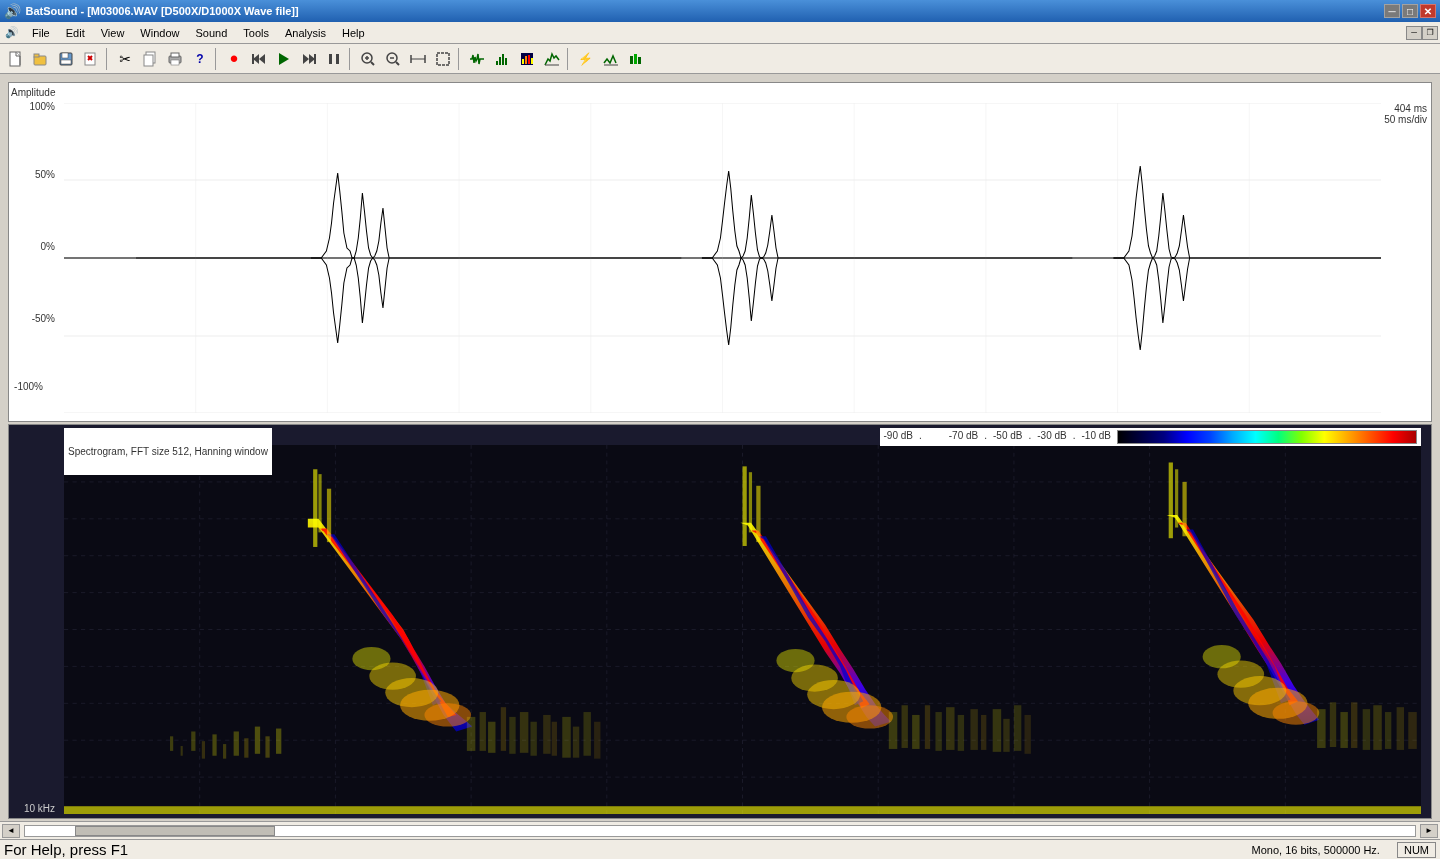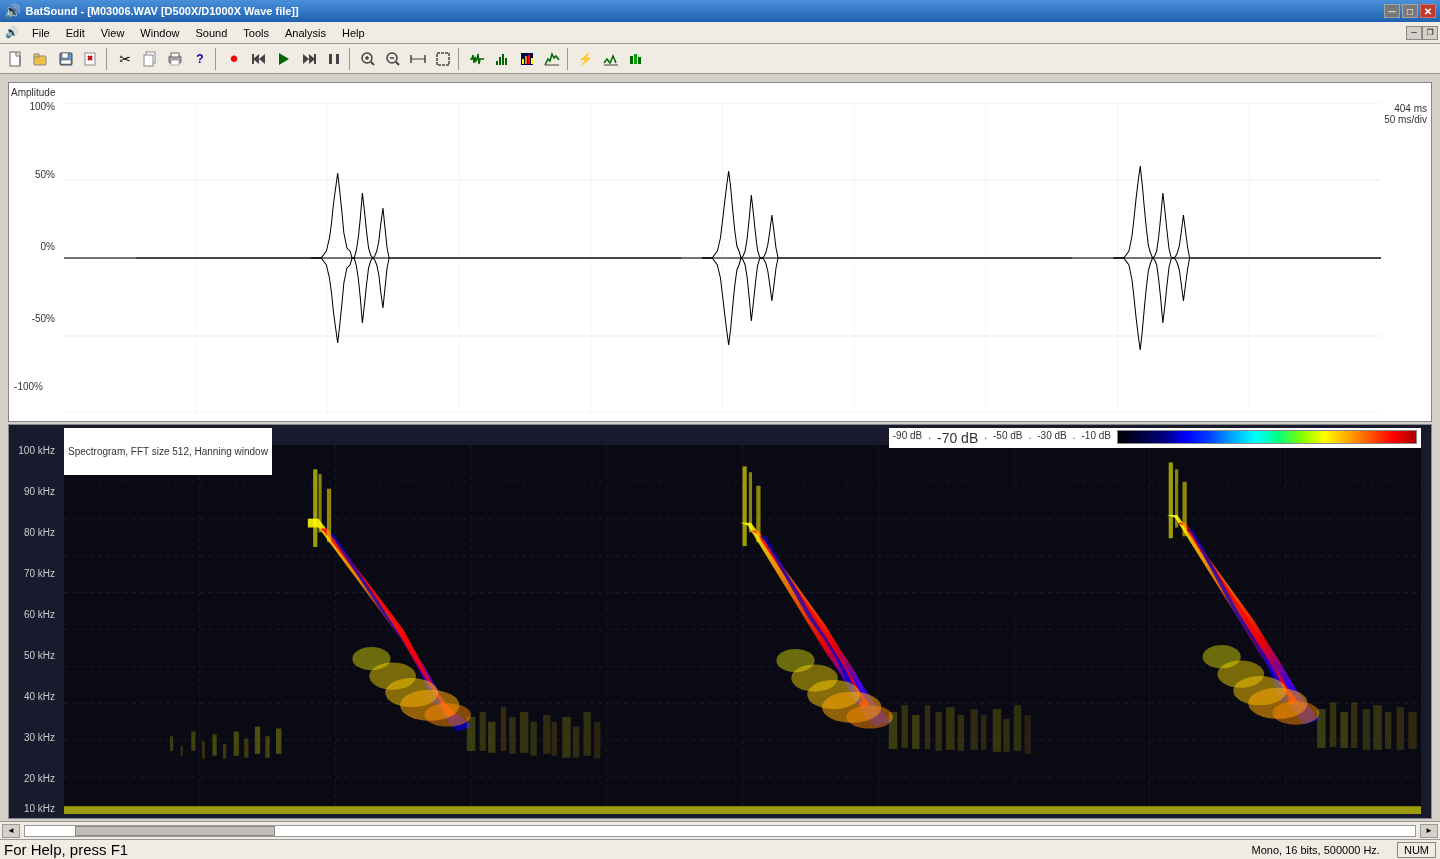--- a/index.html
+++ b/index.html
@@ -348,41 +348,30 @@
       </svg>
     </div>
 
     <div id="spectrogram-panel" style="position:absolute; top:348px; left:4px; right:4px; bottom:0; background:#1a1a2e; border:1px solid #888; overflow:hidden;">
 
       <div style="position:absolute; top:3px; left:55px; font-size:10px; color:#333; background:white; padding:18px 4px; z-index:10;">Spectrogram, FFT size 512, Hanning window</div>
 
       <div style="position:absolute; top:3px; right:10px; display:flex; align-items:flex-start; gap:6px; z-index:10; background:white; padding:2px 4px;">
         <span style="font-size:10px; color:#333;">-90 dB</span>
         <span style="font-size:10px; color:#333;">.</span>
-        <span style="font-size:14px; color:#333;">-70 dB</span>
+        <span style="font-size:10px; color:#333;margin-left:21px;">-70 dB</span>
         <span style="font-size:10px; color:#333;">.</span>
         <span style="font-size:10px; color:#333;">-50 dB</span>
         <span style="font-size:10px; color:#333;">.</span>
         <span style="font-size:10px; color:#333;">-30 dB</span>
         <span style="font-size:10px; color:#333;">.</span>
         <span style="font-size:10px; color:#333;">-10 dB</span>
         <div style="width:300px; height:14px; background:linear-gradient(to right, #000000, #000040, #000080, #0000ff, #0040ff, #00aaff, #00ffff, #00ff80, #80ff00, #ffff00, #ffaa00, #ff5500, #ff0000, #aa0000); border:1px solid #888;"></div>
       </div>
 
-      <div style="position:absolute; top:20px; left:2px; width:48px; height:calc(100% - 20px); font-size:10px; color:#ddd; background:#1a1a2e;">
-        <div style="position:absolute; top:0px; right:4px; color:#ccc;">100 kHz</div>
-        <div style="position:absolute; top:11%; right:4px; color:#ccc;">90 kHz</div>
-        <div style="position:absolute; top:22%; right:4px; color:#ccc;">80 kHz</div>
-        <div style="position:absolute; top:33%; right:4px; color:#ccc;">70 kHz</div>
-        <div style="position:absolute; top:44%; right:4px; color:#ccc;">60 kHz</div>
-        <div style="position:absolute; top:55%; right:4px; color:#ccc;">50 kHz</div>
-        <div style="position:absolute; top:66%; right:4px; color:#ccc;">40 kHz</div>
-        <div style="position:absolute; top:77%; right:4px; color:#ccc;">30 kHz</div>
-        <div style="position:absolute; top:88%; right:4px; color:#ccc;">20 kHz</div>
-      </div>
       <div style="position:absolute; bottom:4px; left:2px; width:48px; font-size:10px; color:#ccc; text-align:right; padding-right:4px;">10 kHz</div>
 
       <svg style="position:absolute; left:55px; top:20px; right:10px; bottom:4px; width:calc(100% - 65px); height:calc(100% - 24px);" viewBox="0 0 1280 380" preserveAspectRatio="none">
 
         <rect width="1280" height="380" fill="#0a0a14"></rect>
 
         <line x1="0" y1="38" x2="1280" y2="38" stroke="#2a2a3e" stroke-width="0.5" stroke-dasharray="4,4"></line>
         <line x1="0" y1="76" x2="1280" y2="76" stroke="#2a2a3e" stroke-width="0.5" stroke-dasharray="4,4"></line>
         <line x1="0" y1="114" x2="1280" y2="114" stroke="#2a2a3e" stroke-width="0.5" stroke-dasharray="4,4"></line>
         <line x1="0" y1="152" x2="1280" y2="152" stroke="#2a2a3e" stroke-width="0.5" stroke-dasharray="4,4"></line>

